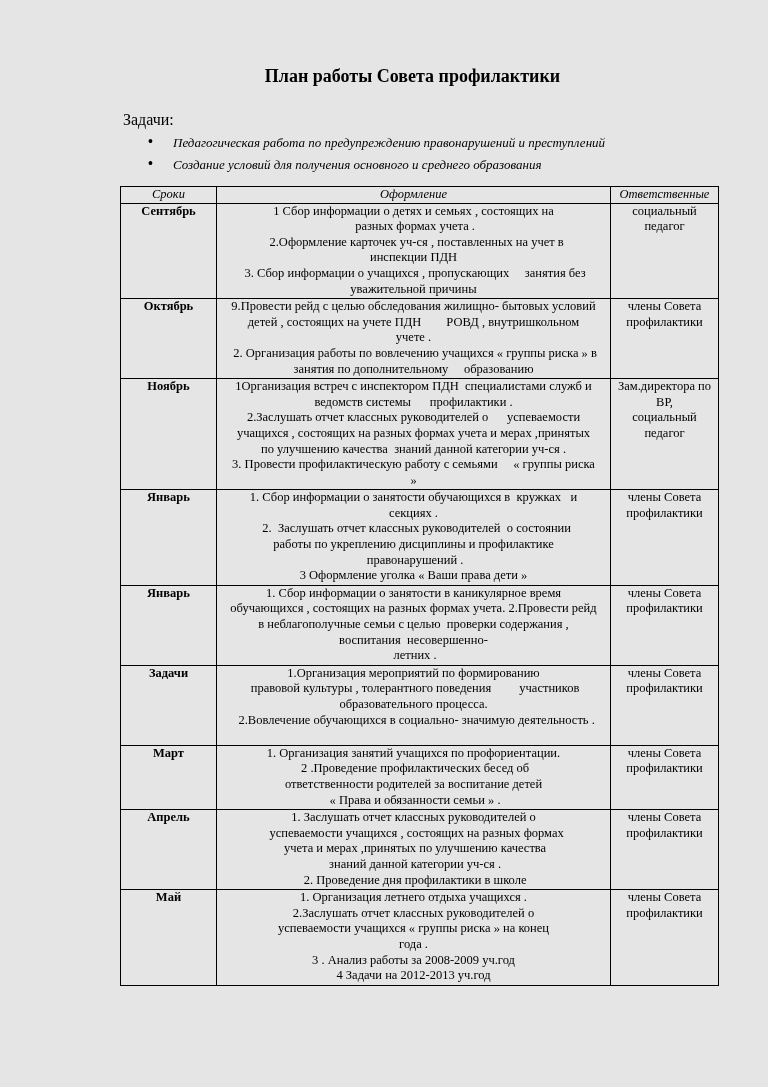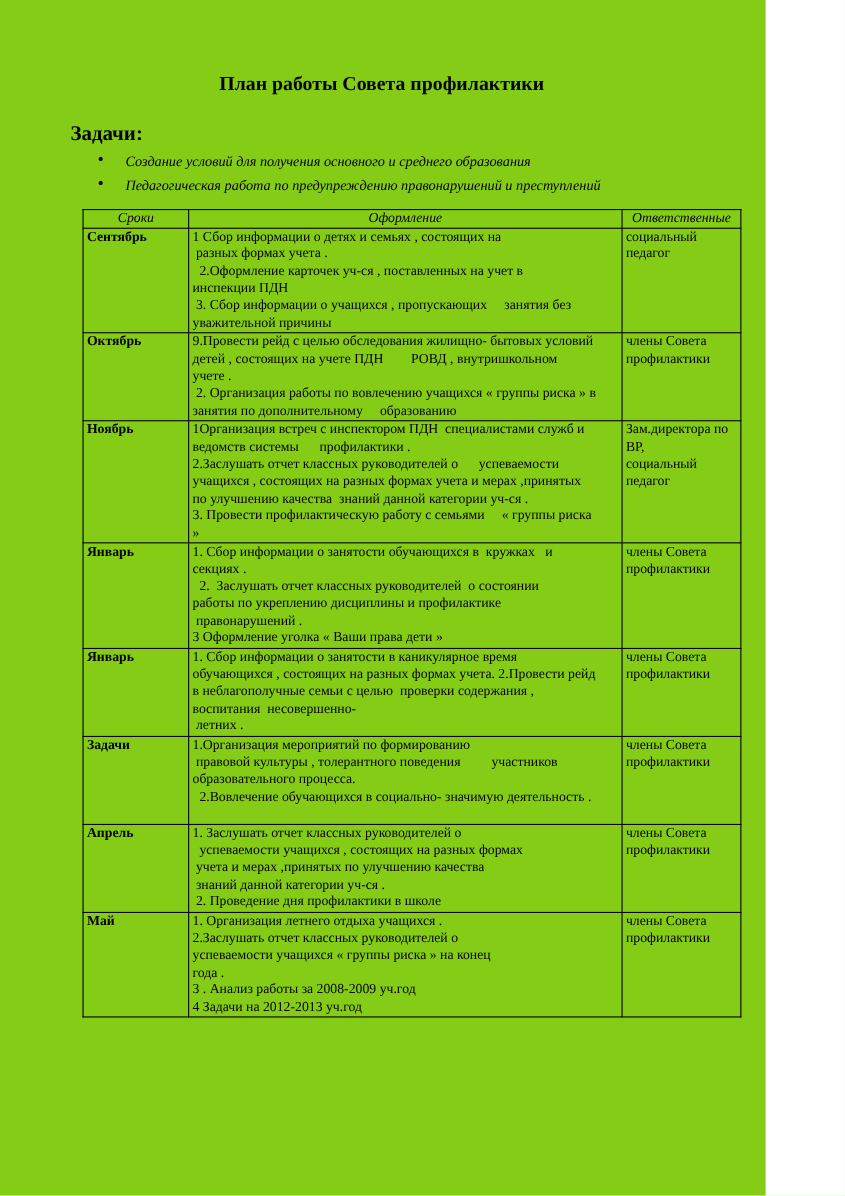--- a/index.html
+++ b/index.html
@@ -1,33 +1,33 @@
 <!DOCTYPE html>
 <html><head>
 <meta charset="utf-8">
 <style>
   * { box-sizing: border-box; }
   html, body { margin: 0; padding: 0; background: #ffffff; }
   .page {
-    width: 696px;
+    width: 768px;
     min-height: 1087px;
-    background: #84cc16;
+    background: #e5e5e5;
     color: #000000;
     font-family: "Liberation Serif", "DejaVu Serif", serif;
-    padding: 66px 63px 40px 61px;
+    padding: 66px 63px 40px 120px;
   }
   .title {
     font-size: 18px;
     font-weight: bold;
     text-align: center;
     margin: 0 0 24px 0;
   }
   .tasks-label {
-    font-size: 19px;
-    font-weight: bold;
+    font-size: 16px;
+    font-weight: normal;
     margin: 0 0 6px 3px;
   }
   .tasks {
     list-style: none;
     margin: 0;
     padding: 0 0 0 28px;
   }
   .tasks li {
     font-size: 13px;
     font-style: italic;
@@ -43,53 +43,53 @@
     top: -1px;
     font-style: normal;
     font-weight: bold;
     font-size: 14px;
   }
   table.plan {
     border-collapse: collapse;
     table-layout: fixed;
     width: 598px;
     margin-top: 14px;
-    margin-left: 14px;
   }
   col.c1 { width: 96px; }
   col.c2 { width: 394px; }
   col.c3 { width: 108px; }
   table.plan th, table.plan td {
     border: 1px solid #000000;
     font-size: 12.5px;
     line-height: 15.6px;
     vertical-align: top;
     padding: 0 3px 1px 3px;
+    text-align: center;
   }
   table.plan th {
     font-weight: normal;
     font-style: italic;
     text-align: center;
     padding: 0 2px;
   }
   td.month { font-weight: bold; padding-left: 5px; }
   td.activity, td.resp { white-space: pre-wrap; overflow-wrap: break-word; }
 </style>
 </head>
 <body>
 
 <div class="page">
 
   <h1 class="title">План работы Совета профилактики</h1>
 
   <p class="tasks-label">Задачи:</p>
 
   <ul class="tasks">
+    <li>Педагогическая работа по предупреждению правонарушений и преступлений</li>
     <li>Создание условий для получения основного и среднего образования</li>
-    <li>Педагогическая работа по предупреждению правонарушений и преступлений</li>
   </ul>
 
   <table class="plan">
     <colgroup>
         <col class="c1">
         <col class="c2">
         <col class="c3">
       </colgroup>
     <thead>
       <tr>
@@ -159,20 +159,29 @@
         <td class="month">Задачи</td>
         <td class="activity">1.Организация мероприятий по формированию
  правовой культуры , толерантного поведения         участников
 образовательного процесса.
   2.Вовлечение обучающихся в социально- значимую деятельность .
  </td>
         <td class="resp">члены Совета
 профилактики</td>
       </tr>
       <tr>
+        <td class="month">Март</td>
+        <td class="activity">1. Организация занятий учащихся по профориентации.
+ 2 .Проведение профилактических бесед об
+ответственности родителей за воспитание детей
+ « Права и обязанности семьи » .</td>
+        <td class="resp">члены Совета
+профилактики</td>
+      </tr>
+      <tr>
         <td class="month">Апрель</td>
         <td class="activity">1. Заслушать отчет классных руководителей о
   успеваемости учащихся , состоящих на разных формах
  учета и мерах ,принятых по улучшению качества
  знаний данной категории уч-ся .
  2. Проведение дня профилактики в школе</td>
         <td class="resp">члены Совета
 профилактики</td>
       </tr>
       <tr>

